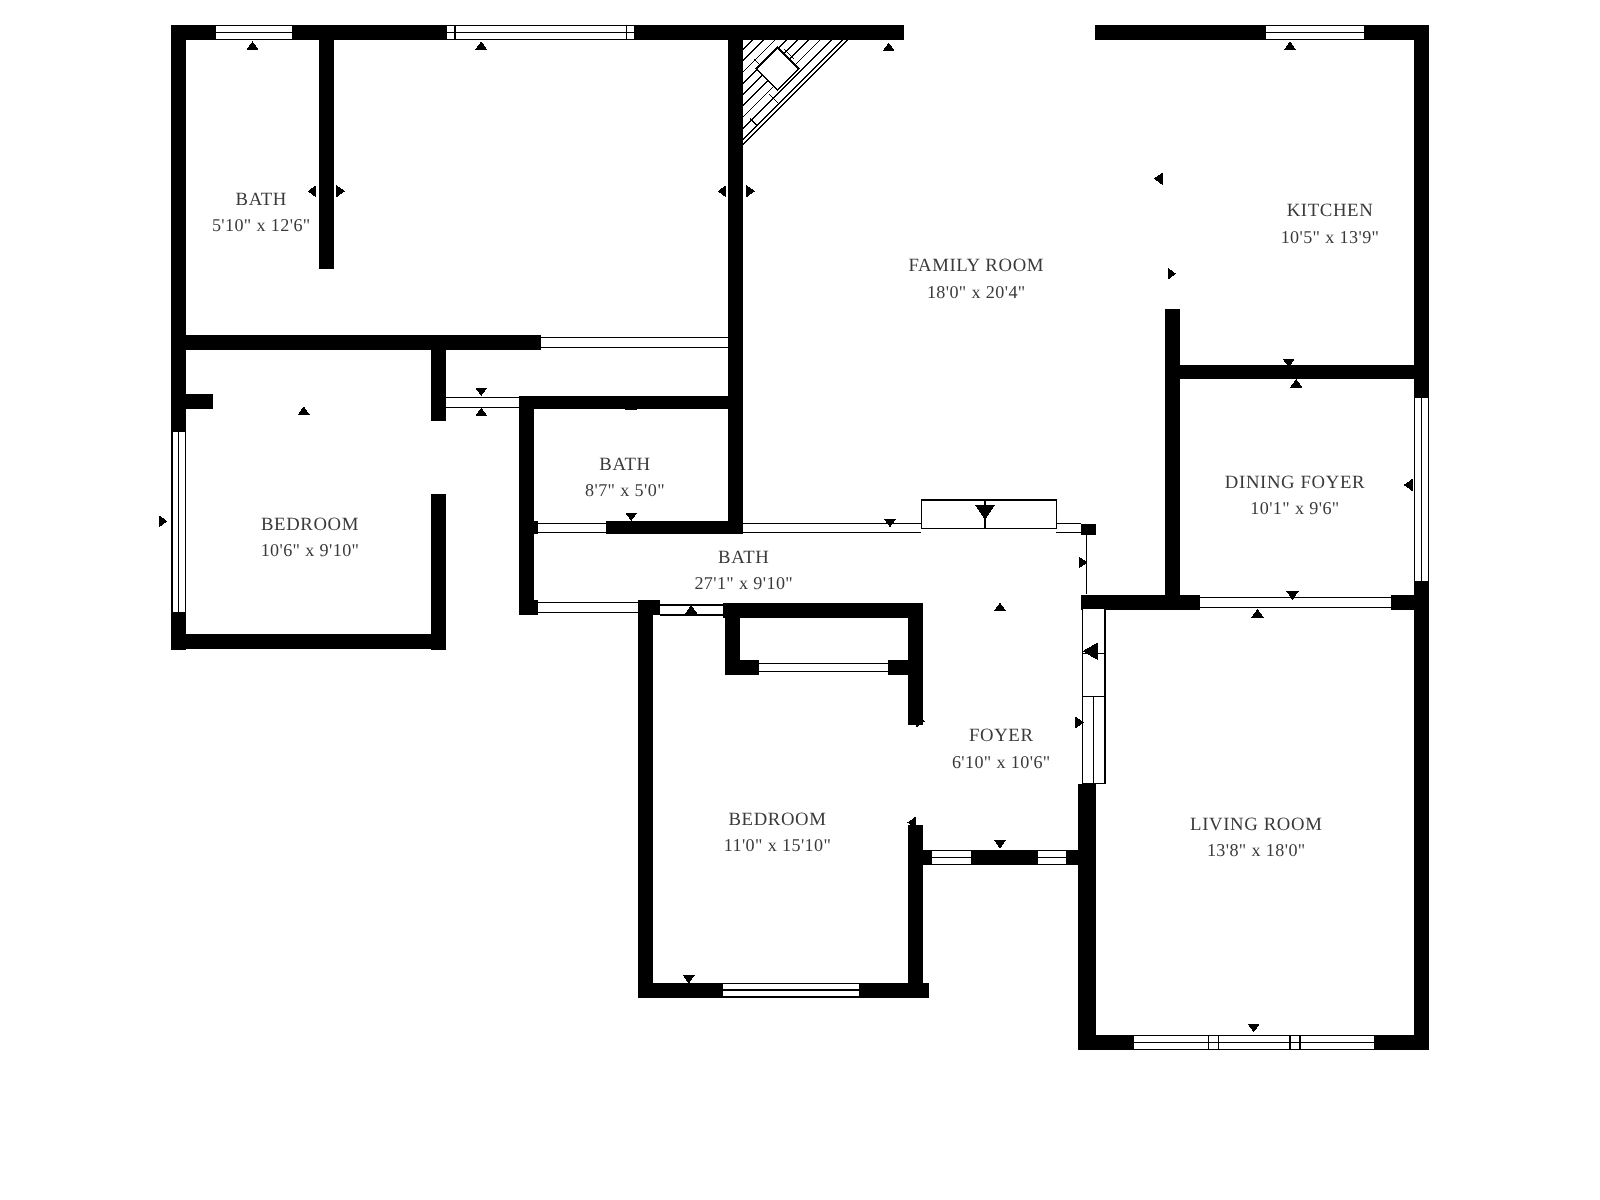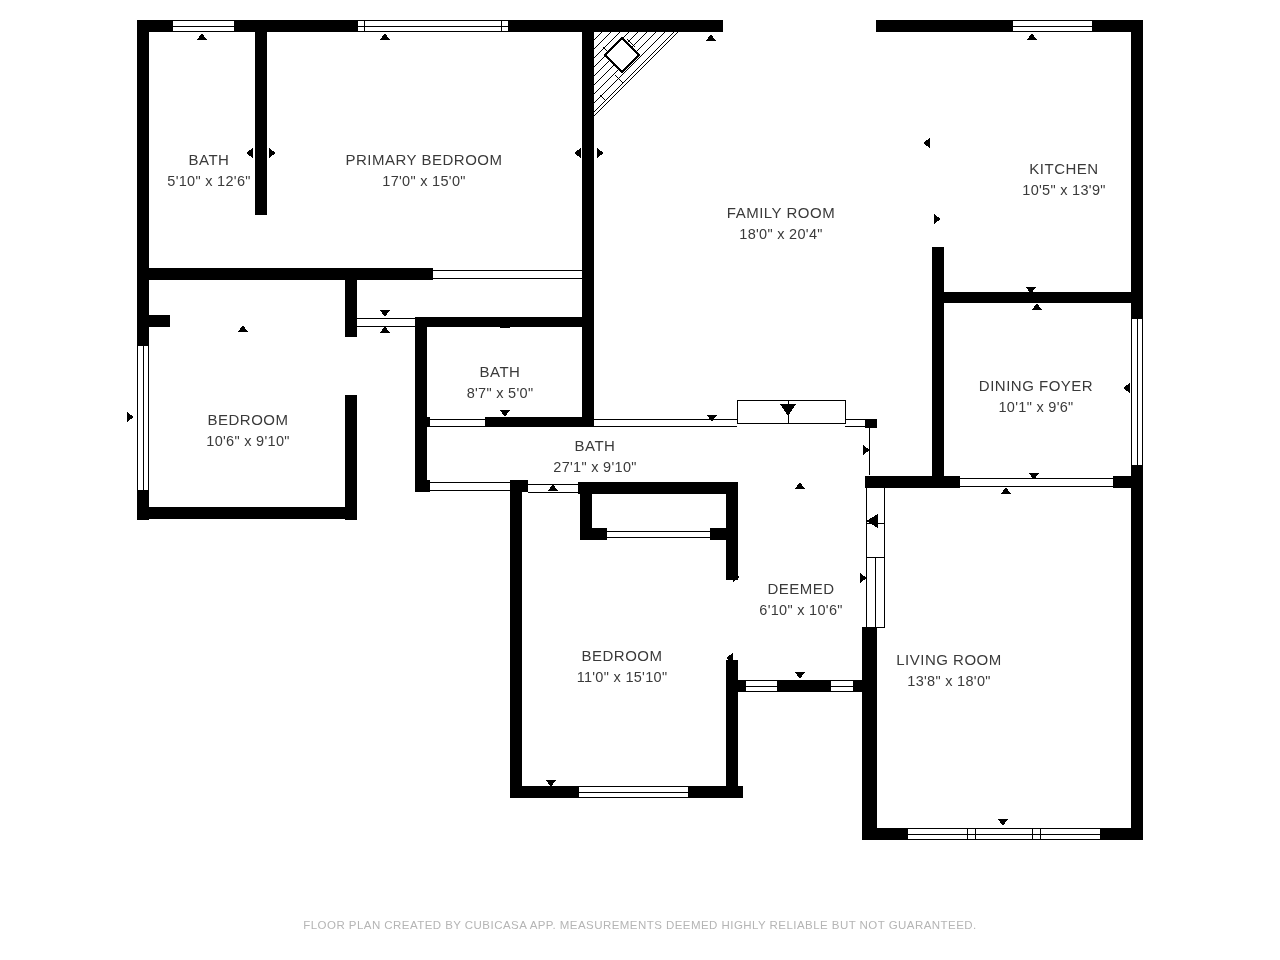--- a/index.html
+++ b/index.html
@@ -4,21 +4,21 @@
 <style>
   :root{
     --wall:#000000;
     --label:#3a3a3a;
     --footer:#b5b5b5;
     --bg:#ffffff;
   }
   html,body{margin:0;padding:0;background:var(--bg);}
   .plan{
     position:relative;width:1280px;height:960px;background:var(--bg);
-    font-family:Liberation Sans, sans-serif;overflow:hidden;
+    font-family:Liberation Serif, serif;overflow:hidden;
   }
   svg.floor{position:absolute;left:0;top:0;}
   .wall{fill:var(--wall);}
   .thin{stroke:var(--wall);stroke-width:1;fill:none;}
   .win{fill:#ffffff;stroke:var(--wall);stroke-width:1;}
   .m{fill:var(--wall);}
   .room-label{
     position:absolute;transform:translate(-50%,-50%);
     text-align:center;color:var(--label);white-space:nowrap;z-index:2;
   }
@@ -218,24 +218,20 @@
         <polygon points="860,573 860,583 867,578" class="m"></polygon>
         <polygon points="780,404 796,404 788,416" class="m"></polygon>
         <polygon points="878,514 878,528 866,521" class="m"></polygon>
       </g>
   </svg>
 
   <div class="room-label" style="left:209px;top:171px">
     <div class="room-name">BATH</div>
     <div class="room-dims">5'10" x 12'6"</div>
   </div>
-  <div class="room-label" style="left:424px;top:171px">
-    <div class="room-name">PRIMARY BEDROOM</div>
-    <div class="room-dims">17'0" x 15'0"</div>
-  </div>
   <div class="room-label" style="left:781px;top:224px">
     <div class="room-name">FAMILY ROOM</div>
     <div class="room-dims">18'0" x 20'4"</div>
   </div>
   <div class="room-label" style="left:1064px;top:180px">
     <div class="room-name">KITCHEN</div>
     <div class="room-dims">10'5" x 13'9"</div>
   </div>
   <div class="room-label" style="left:248px;top:431px">
     <div class="room-name">BEDROOM</div>
@@ -247,26 +243,25 @@
   </div>
   <div class="room-label" style="left:595px;top:457px">
     <div class="room-name">BATH</div>
     <div class="room-dims">27'1" x 9'10"</div>
   </div>
   <div class="room-label" style="left:1036px;top:397px">
     <div class="room-name">DINING FOYER</div>
     <div class="room-dims">10'1" x 9'6"</div>
   </div>
   <div class="room-label" style="left:801px;top:600px">
-    <div class="room-name">DEEMED</div>
+    <div class="room-name">FOYER</div>
     <div class="room-dims">6'10" x 10'6"</div>
   </div>
   <div class="room-label" style="left:622px;top:667px">
     <div class="room-name">BEDROOM</div>
     <div class="room-dims">11'0" x 15'10"</div>
   </div>
-  <div class="room-label" style="left:949px;top:671px">
+  <div class="room-label" style="left:1005px;top:671px">
     <div class="room-name">LIVING ROOM</div>
     <div class="room-dims">13'8" x 18'0"</div>
   </div>
 
-  <div class="footer">FLOOR PLAN CREATED BY CUBICASA APP. MEASUREMENTS DEEMED HIGHLY RELIABLE BUT NOT GUARANTEED.</div>
 </div>
 
 </body></html>

